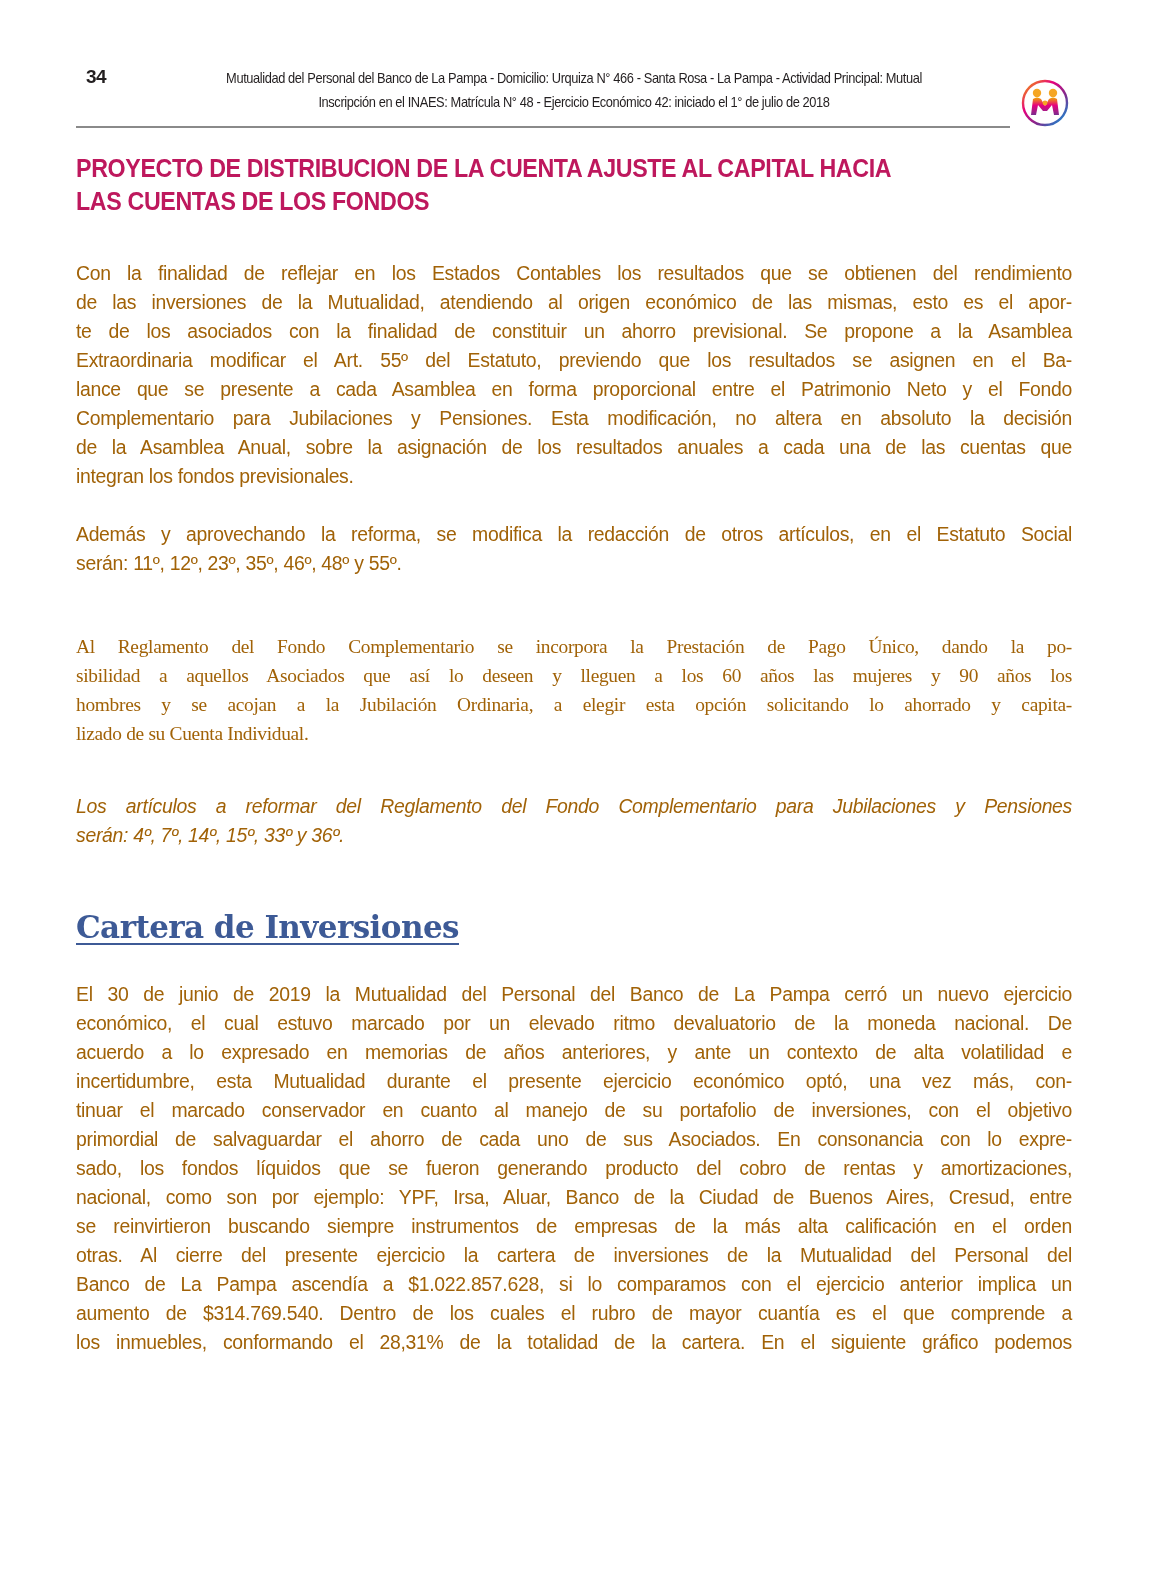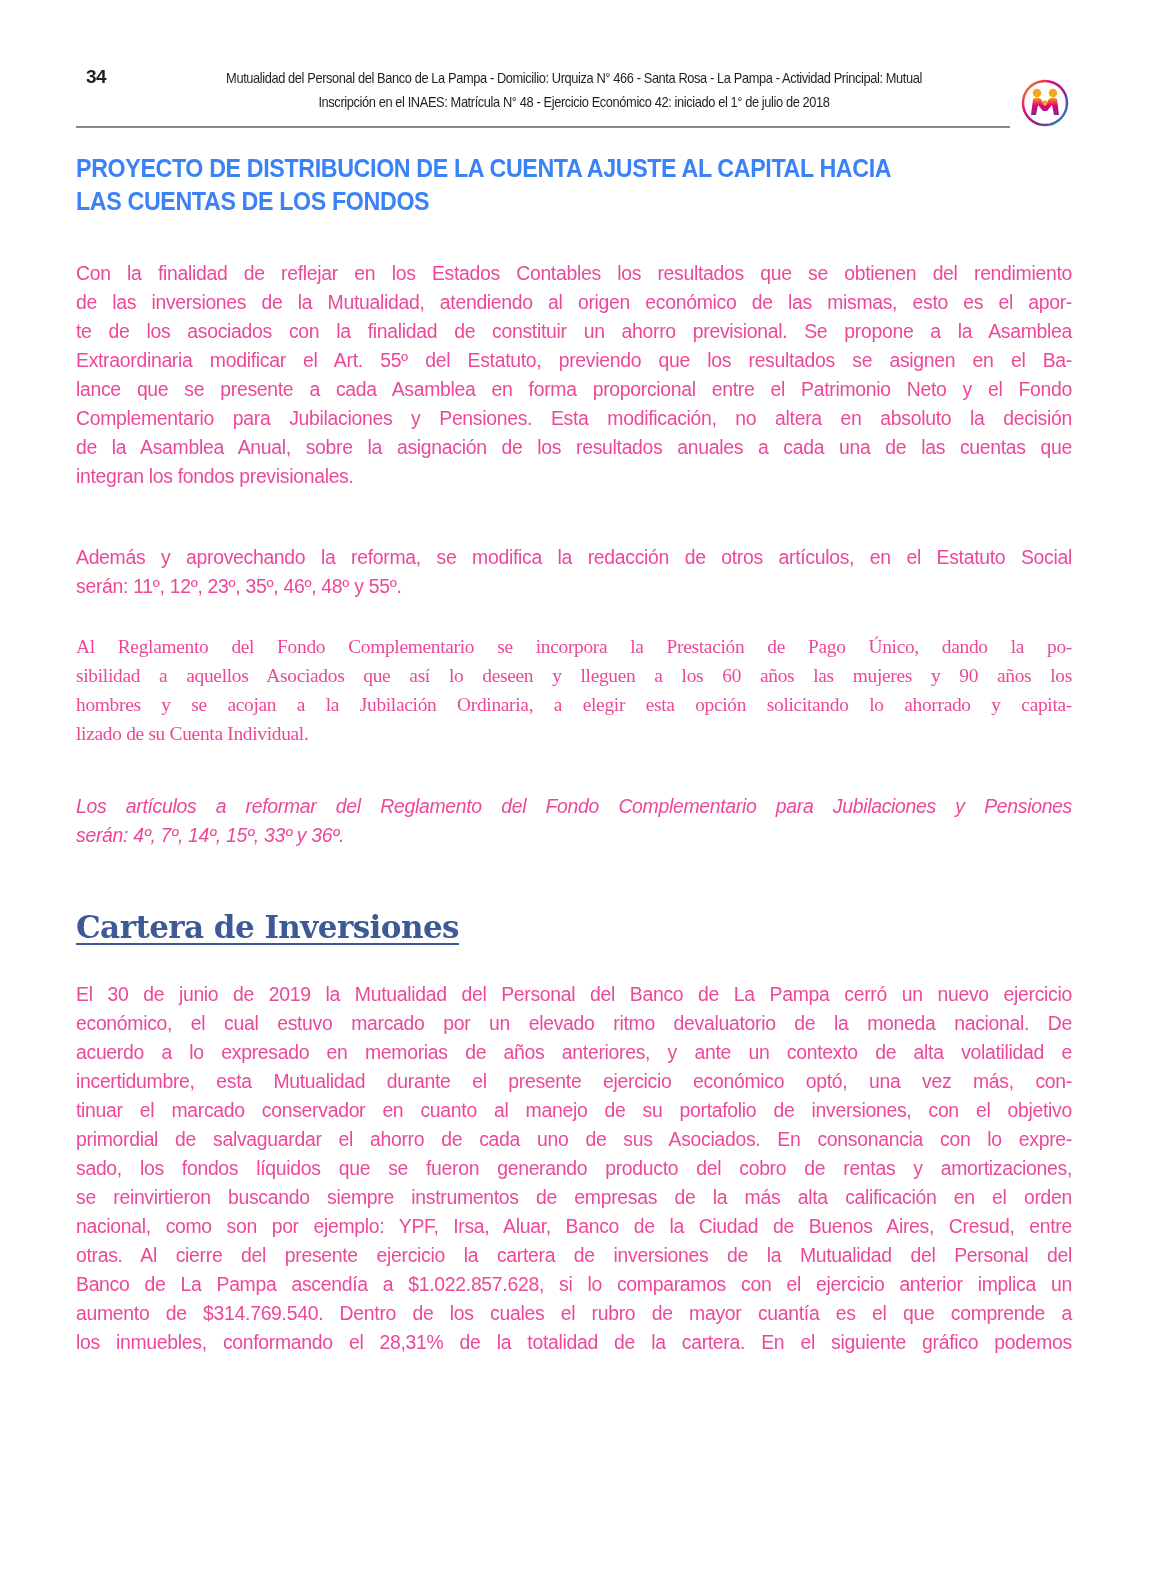--- a/index.html
+++ b/index.html
@@ -64,32 +64,32 @@
     }
     .section-title {
       position: absolute;
       left: 76px;
       top: 152px;
       width: 1000px;
       font-family: "Liberation Sans", sans-serif;
       font-weight: bold;
       font-size: 25px;
       line-height: 33px;
-      color: #3b82f6;
+      color: #be185d;
       letter-spacing: -0.4px;
     }
     .section-title div { white-space: nowrap; transform: scaleX(0.93); transform-origin: left top; }
     .body-block {
       position: absolute;
       left: 76px;
       width: 996px;
       font-family: "Liberation Sans", sans-serif;
       font-size: 19.4px;
       line-height: 29px;
-      color: #ec4899;
+      color: #a16207;
     }
     .line {
       white-space: nowrap;
       text-align: justify;
       text-align-last: justify;
       height: 29px;
       overflow: visible;
       letter-spacing: -0.3px;
     }
     .line.last {
@@ -155,21 +155,21 @@
   <div class="line">Con la finalidad de reflejar en los Estados Contables los resultados que se obtienen del rendimiento</div>
   <div class="line">de las inversiones de la Mutualidad, atendiendo al origen económico de las mismas, esto es el apor-</div>
   <div class="line">te de los asociados con la finalidad de constituir un ahorro previsional. Se propone a la Asamblea</div>
   <div class="line">Extraordinaria modificar el Art. 55º del Estatuto, previendo que los resultados se asignen en el Ba-</div>
   <div class="line">lance que se presente a cada Asamblea  en  forma proporcional entre el Patrimonio Neto y el Fondo</div>
   <div class="line">Complementario para Jubilaciones y Pensiones. Esta modificación, no altera en absoluto la decisión</div>
   <div class="line">de la Asamblea Anual,  sobre  la asignación de los resultados anuales a cada una de las cuentas que</div>
   <div class="line last">integran los fondos previsionales.</div>
 </div>
 
-<div class="body-block" style="top:520px;margin-top:23px;">
+<div class="body-block" style="top:520px;">
   <div class="line">Además y aprovechando la reforma, se modifica la redacción de otros artículos, en el Estatuto Social</div>
   <div class="line last">serán: 11º, 12º, 23º, 35º, 46º, 48º y 55º.</div>
 </div>
 
 <div class="body-block" style="top:632px;font-family:Liberation Serif, serif;">
   <div class="line">Al Reglamento del Fondo Complementario se incorpora la Prestación de Pago Único, dando  la po-</div>
   <div class="line">sibilidad a aquellos Asociados que así lo deseen y lleguen a los 60 años las mujeres y 90 años los</div>
   <div class="line">hombres y se acojan a la Jubilación Ordinaria, a elegir esta opción solicitando lo ahorrado y capita-</div>
   <div class="line last">lizado de su Cuenta Individual.</div>
 </div>
@@ -182,19 +182,19 @@
 <div class="h2-title">Cartera de Inversiones</div>
 
 <div class="body-block" style="top:980px;">
   <div class="line">El 30 de junio de 2019 la Mutualidad del Personal del Banco de La Pampa cerró un nuevo ejercicio</div>
   <div class="line">económico, el cual estuvo marcado por un elevado ritmo devaluatorio de la moneda nacional. De</div>
   <div class="line">acuerdo a lo expresado en memorias de años anteriores, y ante un contexto de alta volatilidad e</div>
   <div class="line">incertidumbre, esta Mutualidad durante el presente ejercicio económico optó, una vez más, con-</div>
   <div class="line">tinuar el marcado conservador en cuanto al manejo de su portafolio de inversiones, con el objetivo</div>
   <div class="line">primordial de salvaguardar el ahorro de cada uno de sus Asociados. En consonancia con lo expre-</div>
   <div class="line">sado, los fondos líquidos que se fueron generando producto del cobro de rentas y amortizaciones,</div>
+  <div class="line">nacional, como son por ejemplo: YPF, Irsa, Aluar, Banco de la Ciudad de Buenos Aires, Cresud, entre</div>
   <div class="line">se reinvirtieron buscando siempre instrumentos de empresas de la más alta calificación en el orden</div>
-  <div class="line">nacional, como son por ejemplo: YPF, Irsa, Aluar, Banco de la Ciudad de Buenos Aires, Cresud, entre</div>
   <div class="line">otras. Al cierre del presente ejercicio la cartera de inversiones de la Mutualidad del Personal del</div>
   <div class="line">Banco de La Pampa ascendía a $1.022.857.628, si lo comparamos con el ejercicio anterior implica un</div>
   <div class="line">aumento de $314.769.540. Dentro de los cuales el rubro de mayor cuantía es el que comprende a</div>
   <div class="line">los inmuebles, conformando el 28,31% de la totalidad de la cartera. En el siguiente gráfico podemos</div>
 </div>
 
 </body></html>

